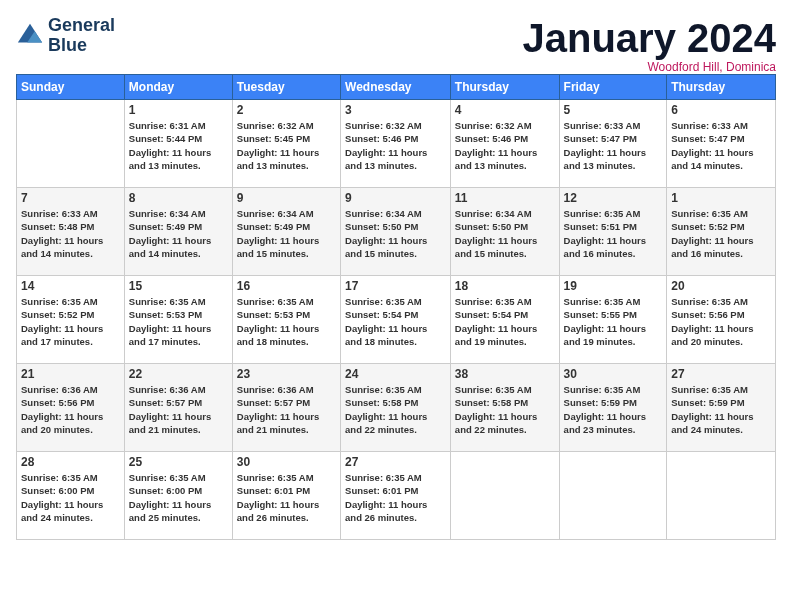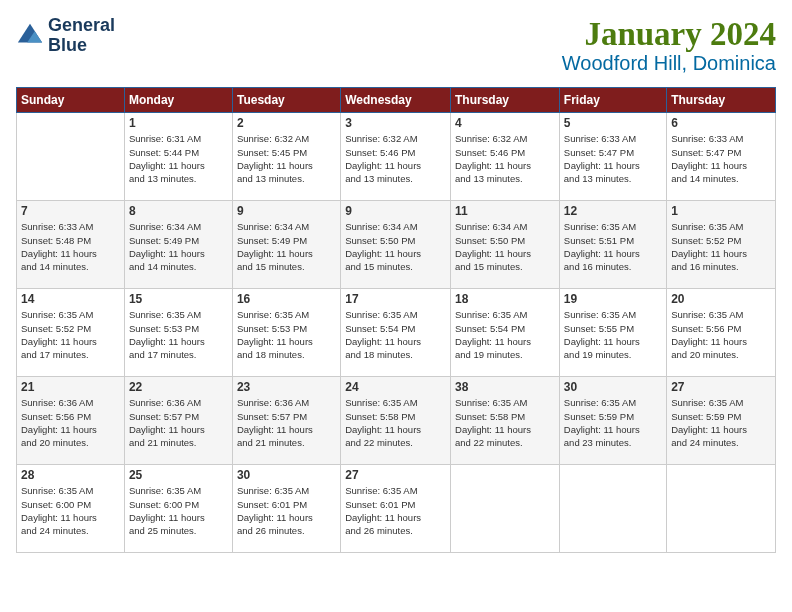--- a/index.html
+++ b/index.html
@@ -11,21 +11,20 @@
       overflow: hidden;
     }
     .container {
       width: 792px;
       padding: 16px 16px 8px 16px;
     }
     .header-row {
       display: flex;
       justify-content: space-between;
       align-items: flex-start;
-      margin-bottom: 12px;
     }
     .logo {
       display: flex;
       align-items: center;
       gap: 4px;
     }
     .logo-text {
       font-size: 18px;
       font-weight: bold;
       color: #1a3a5c;
@@ -35,37 +34,36 @@
       display: block;
     }
     .logo-icon {
       width: 28px;
       height: 28px;
     }
     .title-block {
       text-align: right;
     }
     .month-title {
-      font-size: 33px;
-      font-weight: bold;
-      color: #4d7c0f;
+      font-size: 40px;
+      font-weight: bold;
+      color: #0f172a;
       line-height: 1.1;
-      font-family: Liberation Serif, serif;
     }
     .location-title {
-      font-size: 20px;
-      color: #0369a1;
+      font-size: 12px;
+      color: #be185d;
     }
     table {
       width: 100%;
       border-collapse: collapse;
       font-size: 10px;
     }
     thead tr th {
-      background: #7f1d1d;
+      background: #3b82f6;
       color: #fff;
       padding: 5px 4px;
       text-align: left;
       font-size: 12px;
       font-weight: bold;
       border: 1px solid #2a6099;
     }
     tbody tr td {
       border: 1px solid #ccc;
       vertical-align: top;
@@ -81,20 +79,21 @@
       font-size: 12px;
       font-weight: bold;
       color: #333;
       display: block;
       margin-bottom: 2px;
     }
     .day-info {
       font-size: 9.5px;
       color: #333;
       line-height: 1.4;
+      font-weight: bold;
     }
     .empty-cell {
       background: #fff !important;
     }
   </style>
 </head>
 <body>
 
 <div class="container">
   <div class="header-row">

